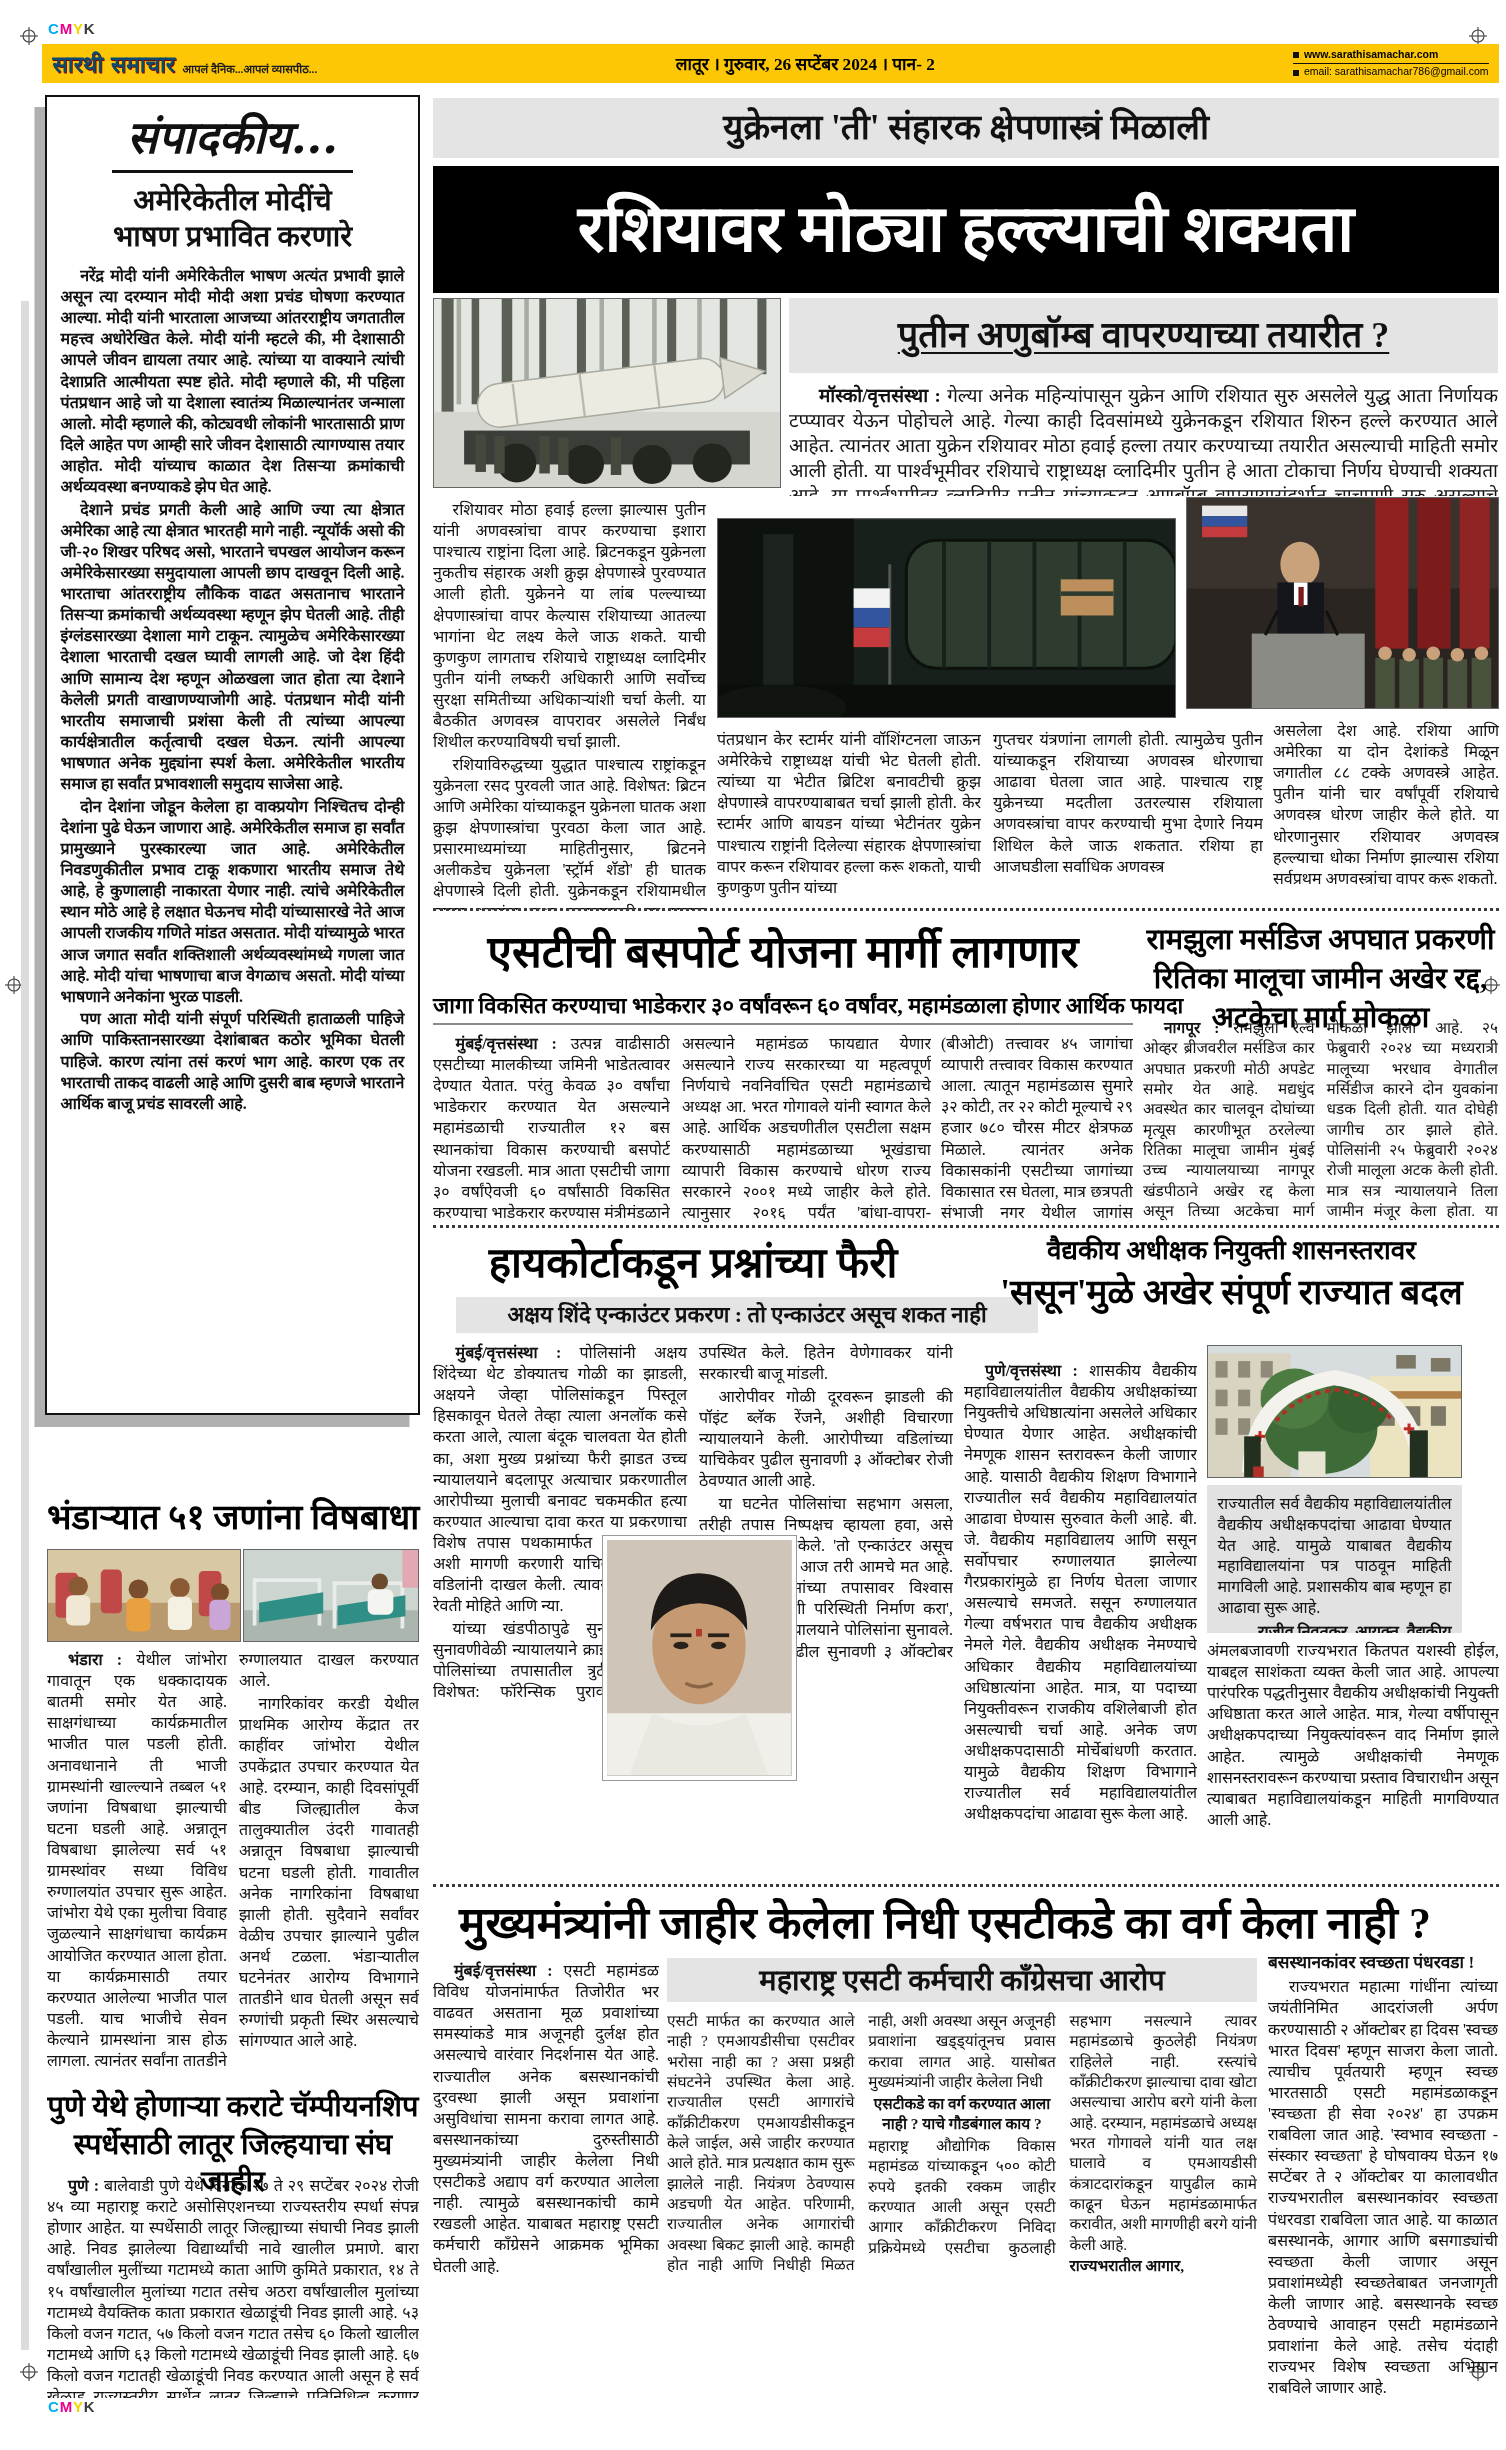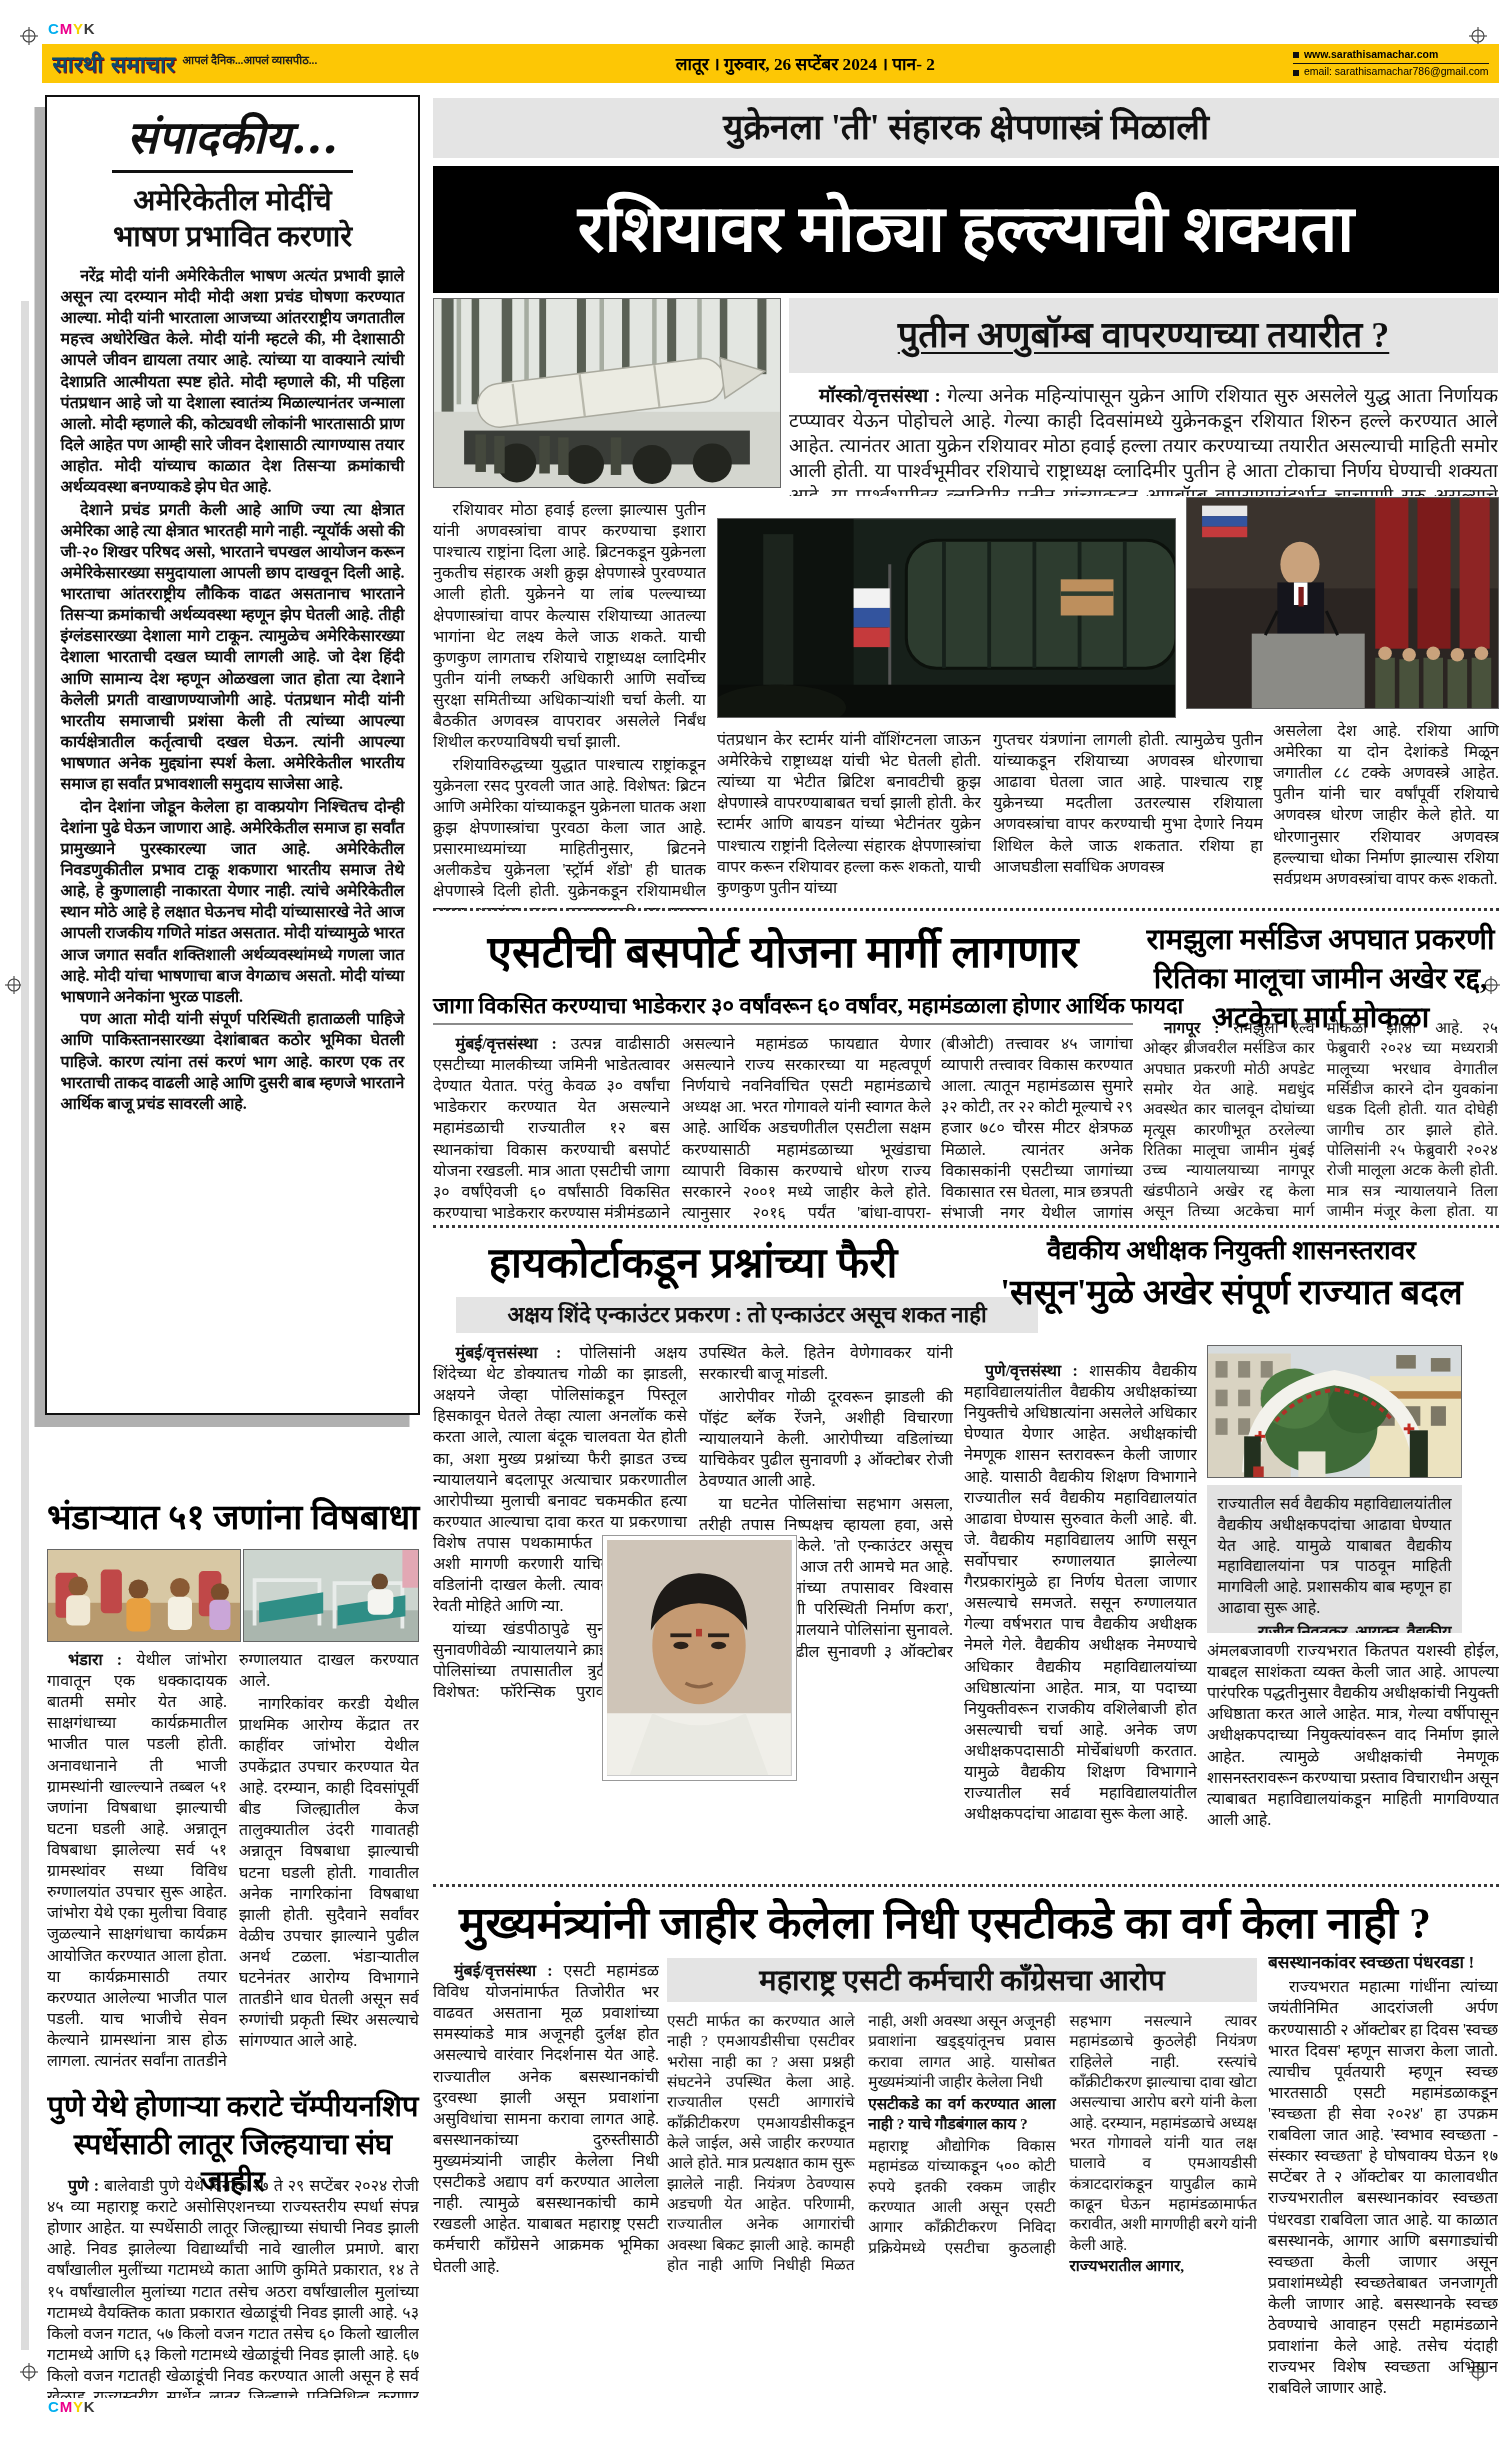--- a/index.html
+++ b/index.html
@@ -8,21 +8,21 @@
   .abs{position:absolute;}
   
   .regmark{width:18px;height:18px;}
   .regmark svg{display:block;}
   .cmyk{font-family:"Liberation Sans", sans-serif;font-size:15px;font-weight:bold;letter-spacing:0.8px;}
   .cmyk .c{color:#00aeef}.cmyk .m{color:#ec008c}.cmyk .y{color:#f5d400}.cmyk .k{color:#3a3a3a}
   
   .masthead{background:#fdc705;display:flex;align-items:center;box-sizing:border-box;padding:0 10.5px;}
   .mast-title{font-family:"DejaVu Serif", serif;font-weight:bold;font-size:22.6px;color:#0c4a6e;
               text-shadow:0.8px 0.8px 0 #8c0000;white-space:nowrap;}
-  .mast-tagline{font-size:11.3px;font-weight:bold;color:#1c1c1c;margin-left:7.5px;white-space:nowrap;align-self:flex-end;padding-bottom:16px;}
+  .mast-tagline{font-size:11.3px;font-weight:bold;color:#1c1c1c;margin-left:7.5px;white-space:nowrap;align-self:flex-end;padding-bottom:7px;}
   .mast-date{flex:1;text-align:center;font-size:17.3px;font-weight:bold;color:#000;white-space:nowrap;}
   .mast-contact{font-family:"Liberation Sans", sans-serif;color:#000;font-size:10.5px;line-height:1.5;white-space:nowrap;}
   .mast-contact .row1{font-weight:bold;border-bottom:1.5px solid #111;padding-bottom:0.8px;}
   .bullet{display:inline-block;width:6px;height:6px;background:#111;margin-right:4.5px;vertical-align:middle;}
   
   .edit-box{border:2.3px solid #111;box-shadow:-10.5px 12px 0 #b0b0b0;box-sizing:border-box;padding:7.5px 13.6px;background:#fff;}
   .edit-label{font-family:"DejaVu Serif", serif;font-style:italic;font-weight:bold;font-size:45px;
               text-align:center;border-bottom:3.8px solid #111;width:70%;margin:0 auto 9px auto;padding-bottom:4.5px;}
   .edit-h{font-size:29px;font-weight:bold;text-align:center;line-height:1.25;}
   .bodytext{font-size:16px;line-height:1.32;text-align:justify;}
@@ -405,21 +405,21 @@
 
   <div class="abs dotted" style="left:433px;top:1884px;width:1066px;"></div>
 
   <div class="abs headline" style="left:433px;top:1892px;width:1024px;height:63px;line-height:63px;font-size:44px;white-space:nowrap;">मुख्यमंत्र्यांनी जाहीर केलेला निधी एसटीकडे का वर्ग केला नाही ?</div>
   <div class="abs bodytext clip" style="left:433px;top:1960px;width:226px;height:440px;">
     <p style="text-indent:21px;"><span class="lead-in">मुंबई/वृत्तसंस्था :</span><span> एसटी महामंडळ विविध योजनांमार्फत तिजोरीत भर वाढवत असताना मूळ प्रवाशांच्या समस्यांकडे मात्र अजूनही दुर्लक्ष होत असल्याचे वारंवार निदर्शनास येत आहे. राज्यातील अनेक बसस्थानकांची दुरवस्था झाली असून प्रवाशांना असुविधांचा सामना करावा लागत आहे. बसस्थानकांच्या दुरुस्तीसाठी मुख्यमंत्र्यांनी जाहीर केलेला निधी एसटीकडे अद्याप वर्ग करण्यात आलेला नाही. त्यामुळे बसस्थानकांची कामे रखडली आहेत. याबाबत महाराष्ट्र एसटी कर्मचारी काँग्रेसने आक्रमक भूमिका घेतली आहे.</span></p>
   </div>
   <div class="abs subbar" style="left:667px;top:1958px;width:590px;height:44px;line-height:44px;font-size:29px;white-space:nowrap;">महाराष्ट्र एसटी कर्मचारी काँग्रेसचा आरोप</div>
   <div class="abs bodytext cols3 clip" style="left:667px;top:2011px;width:590px;height:389px;font-size:15.4px;">
     <p style="text-indent:0;">एसटी मार्फत का करण्यात आले नाही ? एमआयडीसीचा एसटीवर भरोसा नाही का ? असा प्रश्नही संघटनेने उपस्थित केला आहे. राज्यातील एसटी आगारांचे काँक्रीटीकरण एमआयडीसीकडून केले जाईल, असे जाहीर करण्यात आले होते. मात्र प्रत्यक्षात काम सुरू झालेले नाही. नियंत्रण ठेवण्यास अडचणी येत आहेत. परिणामी, राज्यातील अनेक आगारांची अवस्था बिकट झाली आहे. कामही होत नाही आणि निधीही मिळत नाही, अशी अवस्था असून अजूनही प्रवाशांना खड्ड्यांतूनच प्रवास करावा लागत आहे. यासोबत मुख्यमंत्र्यांनी जाहीर केलेला निधी</p>
-    <p class="boldline" style="text-indent:0;">एसटीकडे का वर्ग करण्यात आला नाही ? याचे गौडबंगाल काय ?</p>
+    <p class="boldline" style="text-indent:0;text-align:center;">एसटीकडे का वर्ग करण्यात आला नाही ? याचे गौडबंगाल काय ?</p>
     <p style="text-indent:0;">महाराष्ट्र औद्योगिक विकास महामंडळ यांच्याकडून ५०० कोटी रुपये इतकी रक्कम जाहीर करण्यात आली असून एसटी आगार काँक्रीटीकरण निविदा प्रक्रियेमध्ये एसटीचा कुठलाही सहभाग नसल्याने त्यावर महामंडळाचे कुठलेही नियंत्रण राहिलेले नाही. रस्त्यांचे काँक्रीटीकरण झाल्याचा दावा खोटा असल्याचा आरोप बरगे यांनी केला आहे. दरम्यान, महामंडळाचे अध्यक्ष भरत गोगावले यांनी यात लक्ष घालावे व एमआयडीसी कंत्राटदारांकडून यापुढील कामे काढून घेऊन महामंडळामार्फत करावीत, अशी मागणीही बरगे यांनी केली आहे.</p>
     <p class="boldline" style="text-indent:0;">राज्यभरातील आगार,</p>
   </div>
 
   <div class="abs bodytext clip" style="left:1268px;top:1952px;width:230px;height:449px;">
     <p class="boldline" style="text-indent:0;font-size:17.3px;">बसस्थानकांवर स्वच्छता पंधरवडा !</p>
     <p style="text-indent:21px;">राज्यभरात महात्मा गांधींना त्यांच्या जयंतीनिमित आदरांजली अर्पण करण्यासाठी २ ऑक्टोबर हा दिवस 'स्वच्छ भारत दिवस' म्हणून साजरा केला जातो. त्याचीच पूर्वतयारी म्हणून स्वच्छ भारतसाठी एसटी महामंडळाकडून 'स्वच्छता ही सेवा २०२४' हा उपक्रम राबविला जात आहे. 'स्वभाव स्वच्छता - संस्कार स्वच्छता' हे घोषवाक्य घेऊन १७ सप्टेंबर ते २ ऑक्टोबर या कालावधीत राज्यभरातील बसस्थानकांवर स्वच्छता पंधरवडा राबविला जात आहे. या काळात बसस्थानके, आगार आणि बसगाड्यांची स्वच्छता केली जाणार असून प्रवाशांमध्येही स्वच्छतेबाबत जनजागृती केली जाणार आहे. बसस्थानके स्वच्छ ठेवण्याचे आवाहन एसटी महामंडळाने प्रवाशांना केले आहे. तसेच यंदाही राज्यभर विशेष स्वच्छता अभियान राबविले जाणार आहे.</p>
   </div>
 
 </div>

